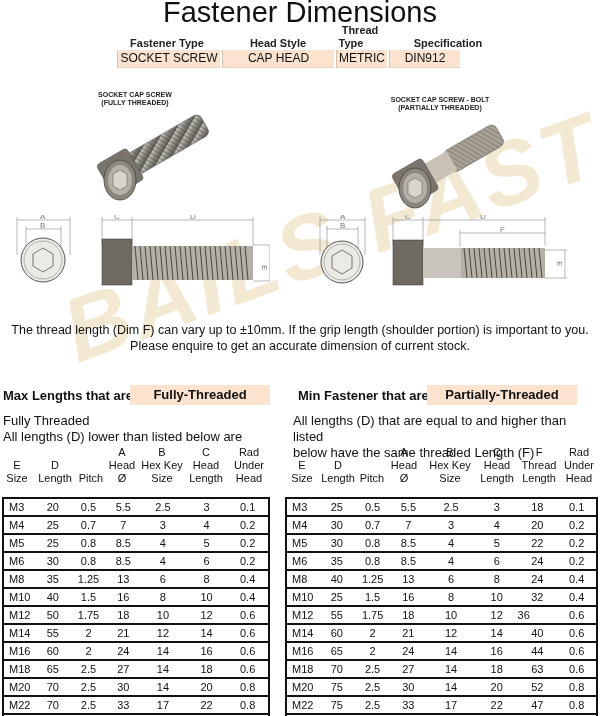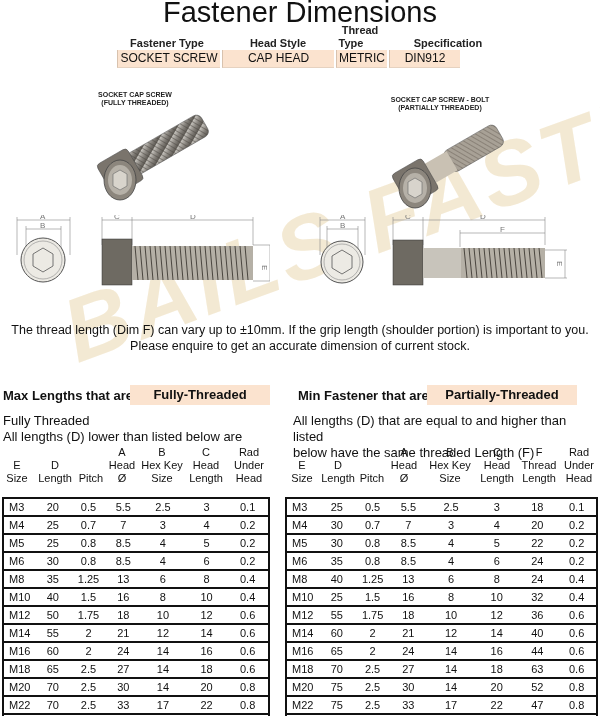--- a/index.html
+++ b/index.html
@@ -457,21 +457,21 @@
         <td style="text-align: center;">32</td>
         <td style="text-align: center;">0.4</td>
       </tr>
       <tr>
         <td style="text-align: left;">M12</td>
         <td style="text-align: center;">55</td>
         <td style="text-align: center;">1.75</td>
         <td style="text-align: center;">18</td>
         <td style="text-align: center;">10</td>
         <td style="text-align: center;">12</td>
-        <td style="text-align: center; margin-top: 20px;">36</td>
+        <td style=" margin-top: 20px;">36</td>
         <td style="text-align: center;">0.6</td>
       </tr>
       <tr>
         <td style="text-align: left;">M14</td>
         <td style="text-align: center;">60</td>
         <td style="text-align: center;">2</td>
         <td style="text-align: center;">21</td>
         <td style="text-align: center;">12</td>
         <td style="text-align: center;">14</td>
         <td style="text-align: center;">40</td>

